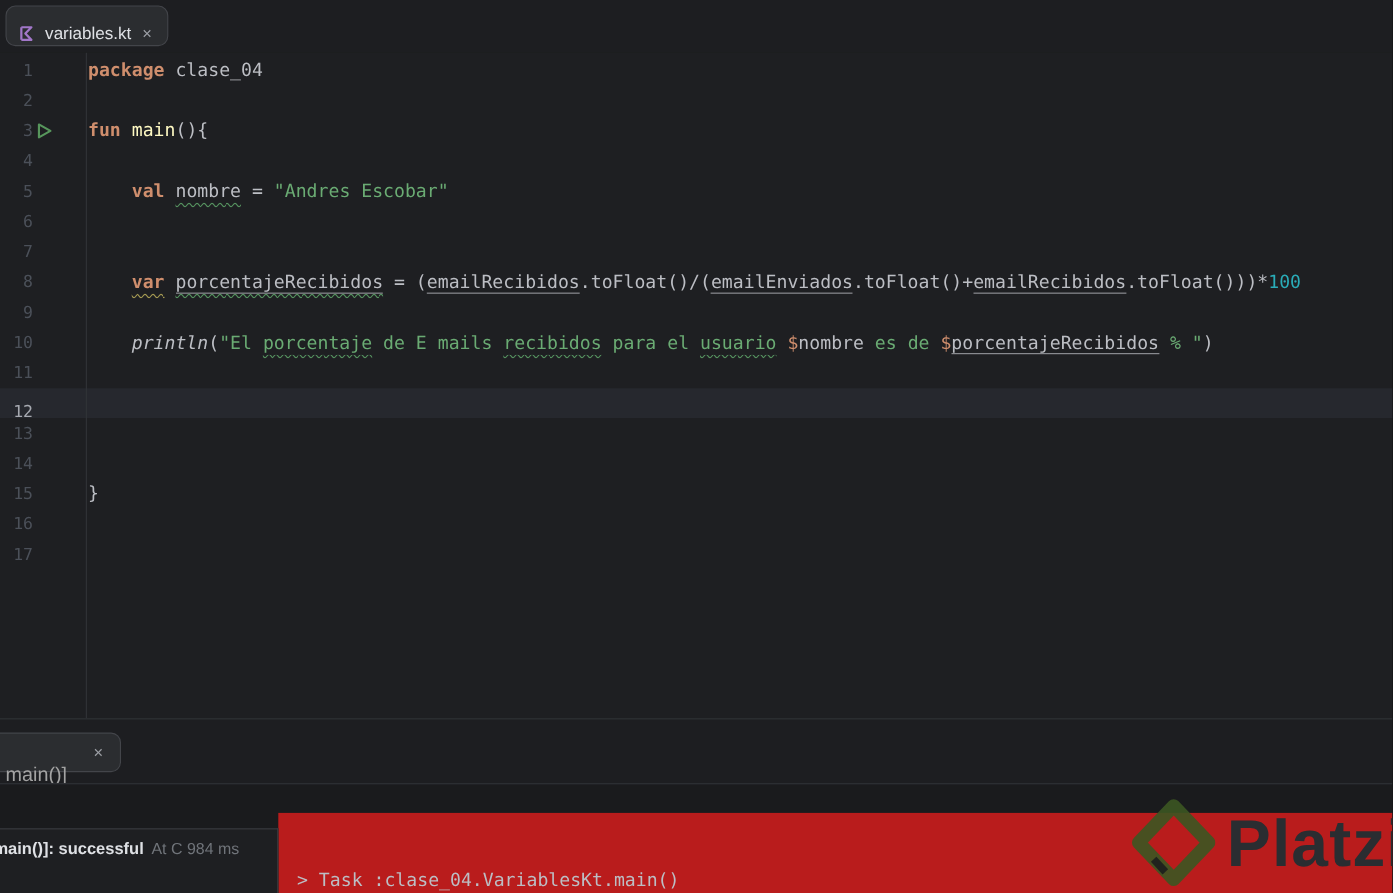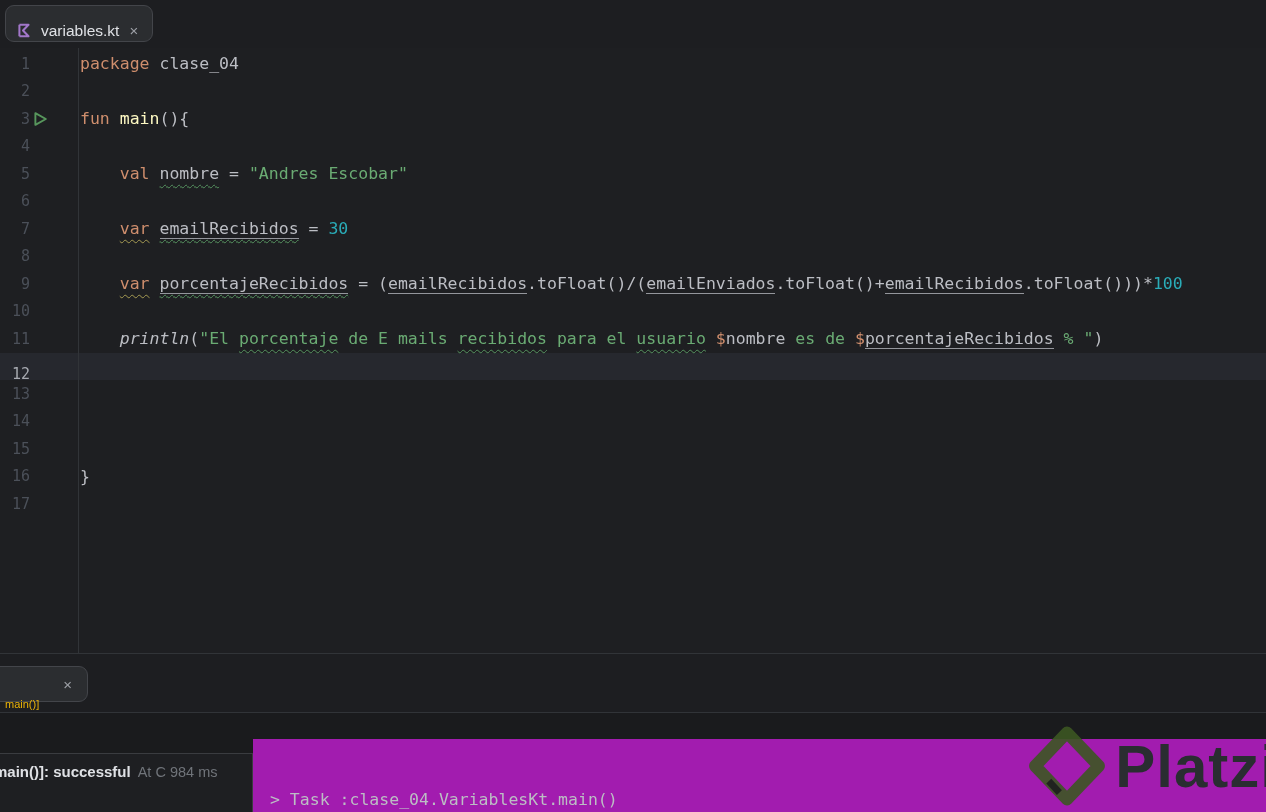--- a/index.html
+++ b/index.html
@@ -28,48 +28,48 @@
     font-family:"DejaVu Sans Mono", monospace; font-size:15px; color:#4b5059;
   }
   .g-row.cur .g-num { color:#a6a9b0;margin-top:16px; }
   .g-run { position:absolute; left:33px; top:6px; }
   .codecol { position:absolute; left:80px; top:2px; right:0; }
   .c-line {
     height:27.5px; line-height:27.5px; white-space:pre;
     font-family:"DejaVu Sans Mono", monospace; font-size:16.5px; color:#bcbec4;
   }
   .t-pl { color:#bcbec4; }
-  .t-kw { color:#cf8e6d; }
+  .t-kw { color:#cf8e6d;font-weight:bold; }
   .t-fn { color:#fef9c3; }
   .t-str { color:#6aab73; }
   .t-num { color:#2aacb8; }
   .t-dollar { color:#cf8e6d; }
   .t-ital { color:#bcbec4; font-style:italic;margin-top:36px; }
   .t-u { border-bottom:1px solid #94969c; }
   .t-wg { text-decoration:underline wavy #55925f 1px; text-underline-offset:4.5px; }
   .t-wy { text-decoration:underline wavy #a59a52 1px; text-underline-offset:4.5px; }
   
   .runbar {
     position:absolute; top:653px; left:0; right:0; height:59px;
     background:#1d1e21; border-top:1px solid #313438;
   }
   .rtab {
     position:absolute; left:-22px; top:12px; height:36px;
     display:flex; align-items:center; gap:22px; padding:0 13px 0 26px;
     background:#2b2d30; border:1px solid #43454a; border-radius:9px;
   }
-  .rtab-label { color:#eab308; font-size:11px;margin-top:40px; }
+  .rtab-label { color:#a3a3a3; font-size:18px;margin-top:40px; }
   
   .bottomzone {
     position:absolute; top:712px; left:0; right:0; height:100px;
     background:#1a1b1d; border-top:1px solid #313438;
   }
   .console {
     position:absolute; left:253px; top:26px; right:0; bottom:0;
-    background:#a21caf; overflow:hidden;
+    background:#b91c1c; overflow:hidden;
   }
   .console-lines {
     position:relative; z-index:2; margin-top:-14px; padding-left:17px;
     font-family:"DejaVu Sans Mono", monospace; font-size:16.5px;
     line-height:30px; color:#bcbec4; white-space:pre;
   }
   .statuspanel {
     position:absolute; left:0; top:40px; width:253px; bottom:0;
     background:#1e1f22; border-top:1px solid #3a3c40; border-right:1px solid #3a3c40;
   }
@@ -162,21 +162,20 @@
           <span class="g-num">17</span>
         </div>
       </div>
     <div class="codecol" id="codecol">
         <div class="c-line"><span class="t-kw">package</span><span class="t-pl"> clase_04</span></div>
         <div class="c-line"></div>
         <div class="c-line"><span class="t-kw">fun</span><span class="t-pl"> </span><span class="t-fn">main</span><span class="t-pl">(){</span></div>
         <div class="c-line"></div>
         <div class="c-line"><span class="t-pl">    </span><span class="t-kw">val</span><span class="t-pl"> </span><span class="t-pl t-wg">nombre</span><span class="t-pl"> = </span><span class="t-str">"Andres Escobar"</span></div>
         <div class="c-line"></div>
-        <div class="c-line"><span class="t-pl">    </span><span class="t-kw t-wy">var</span><span class="t-pl"> </span><span class="t-pl t-u t-wg">emailRecibidos</span><span class="t-pl"> = </span><span class="t-num">30</span></div>
         <div class="c-line"></div>
         <div class="c-line"><span class="t-pl">    </span><span class="t-kw t-wy">var</span><span class="t-pl"> </span><span class="t-pl t-u t-wg">porcentajeRecibidos</span><span class="t-pl"> = (</span><span class="t-pl t-u">emailRecibidos</span><span class="t-pl">.toFloat()/(</span><span class="t-pl t-u">emailEnviados</span><span class="t-pl">.toFloat()+</span><span class="t-pl t-u">emailRecibidos</span><span class="t-pl">.toFloat()))*</span><span class="t-num">100</span></div>
         <div class="c-line"></div>
         <div class="c-line"><span class="t-pl">    </span><span class="t-ital">println</span><span class="t-pl">(</span><span class="t-str">"El </span><span class="t-str t-wg">porcentaje</span><span class="t-str"> de E mails </span><span class="t-str t-wg">recibidos</span><span class="t-str"> para el </span><span class="t-str t-wg">usuario</span><span class="t-str"> </span><span class="t-dollar">$</span><span class="t-pl">nombre</span><span class="t-str"> es de </span><span class="t-dollar">$</span><span class="t-pl t-u">porcentajeRecibidos</span><span class="t-str"> % "</span><span class="t-pl">)</span></div>
         <div class="c-line"></div>
         <div class="c-line"></div>
         <div class="c-line"></div>
         <div class="c-line"></div>
         <div class="c-line"><span class="t-pl">}</span></div>
       </div>

